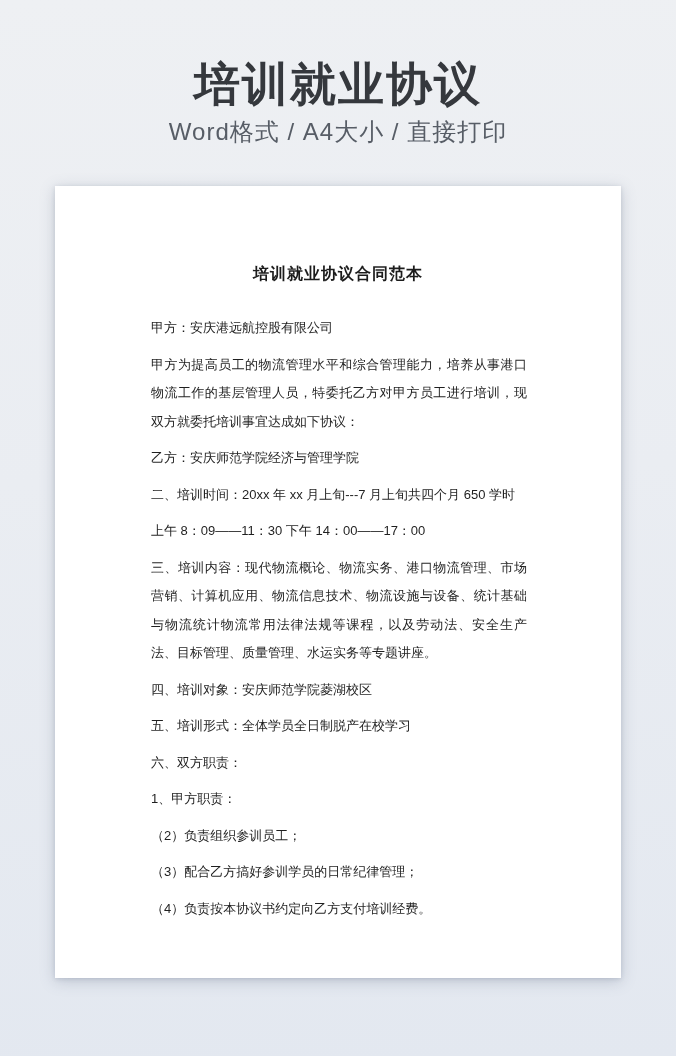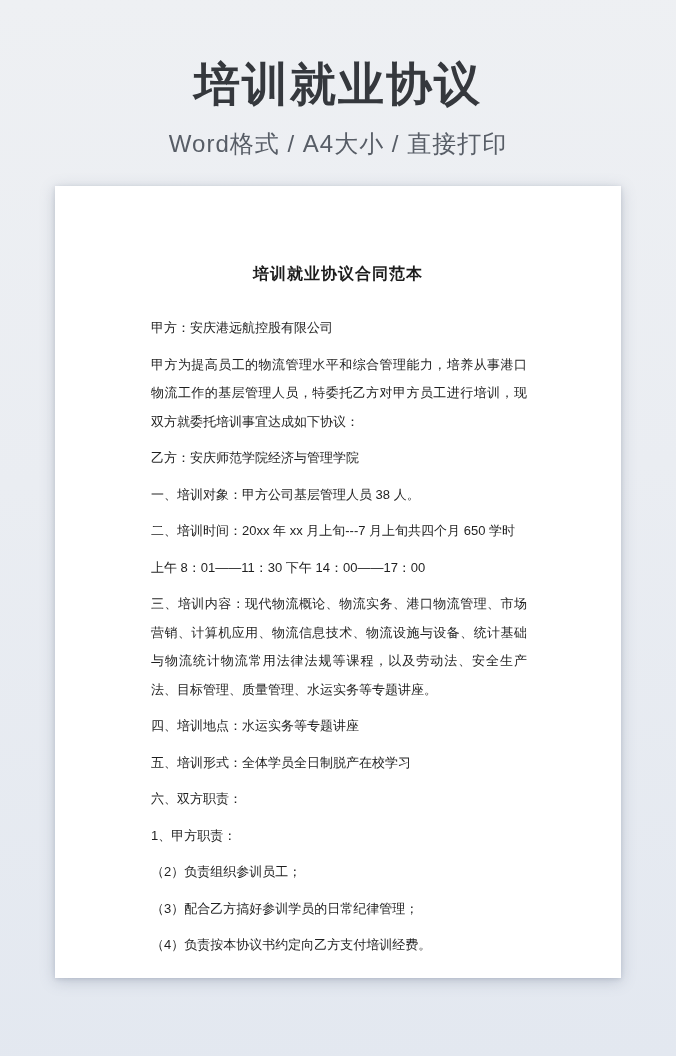--- a/index.html
+++ b/index.html
@@ -22,21 +22,21 @@
     text-align: center;
   }
   .header-title {
     font-size: 46px;
     line-height: 52px;
     font-weight: 700;
     color: #35383d;
     letter-spacing: 2px;
   }
   .header-subtitle {
-    margin-top: 20px;
+    margin-top: 8px;
     font-size: 24px;
     line-height: 28px;
     font-weight: 400;
     color: #575d66;
     letter-spacing: 1px;
     text-align: center;
   }
   .page {
     position: absolute;
     left: 55px;
@@ -75,25 +75,24 @@
   <div class="header-title">培训就业协议</div>
   <div class="header-subtitle">Word格式 / A4大小 / 直接打印</div>
 </div>
 
 <div class="page">
   <div class="doc-title">培训就业协议合同范本</div>
   <div class="doc-body">
     <p>甲方：安庆港远航控股有限公司</p>
     <p>甲方为提高员工的物流管理水平和综合管理能力，培养从事港口物流工作的基层管理人员，特委托乙方对甲方员工进行培训，现双方就委托培训事宜达成如下协议：</p>
     <p>乙方：安庆师范学院经济与管理学院</p>
-    <p>一、培训对象：甲方公司基层管理人员 38 人。</p>
     <p>二、培训时间：20xx 年 xx 月上旬---7 月上旬共四个月 650 学时</p>
-    <p>上午 8：01——11：30 下午 14：00——17：00</p>
+    <p>上午 8：09——11：30 下午 14：00——17：00</p>
     <p>三、培训内容：现代物流概论、物流实务、港口物流管理、市场营销、计算机应用、物流信息技术、物流设施与设备、统计基础与物流统计物流常用法律法规等课程，以及劳动法、安全生产法、目标管理、质量管理、水运实务等专题讲座。</p>
-    <p>四、培训地点：水运实务等专题讲座</p>
+    <p>四、培训对象：安庆师范学院菱湖校区</p>
     <p>五、培训形式：全体学员全日制脱产在校学习</p>
     <p>六、双方职责：</p>
     <p>1、甲方职责：</p>
     <p>（2）负责组织参训员工；</p>
     <p>（3）配合乙方搞好参训学员的日常纪律管理；</p>
     <p>（4）负责按本协议书约定向乙方支付培训经费。</p>
   </div>
 </div>
 
 </body></html>

